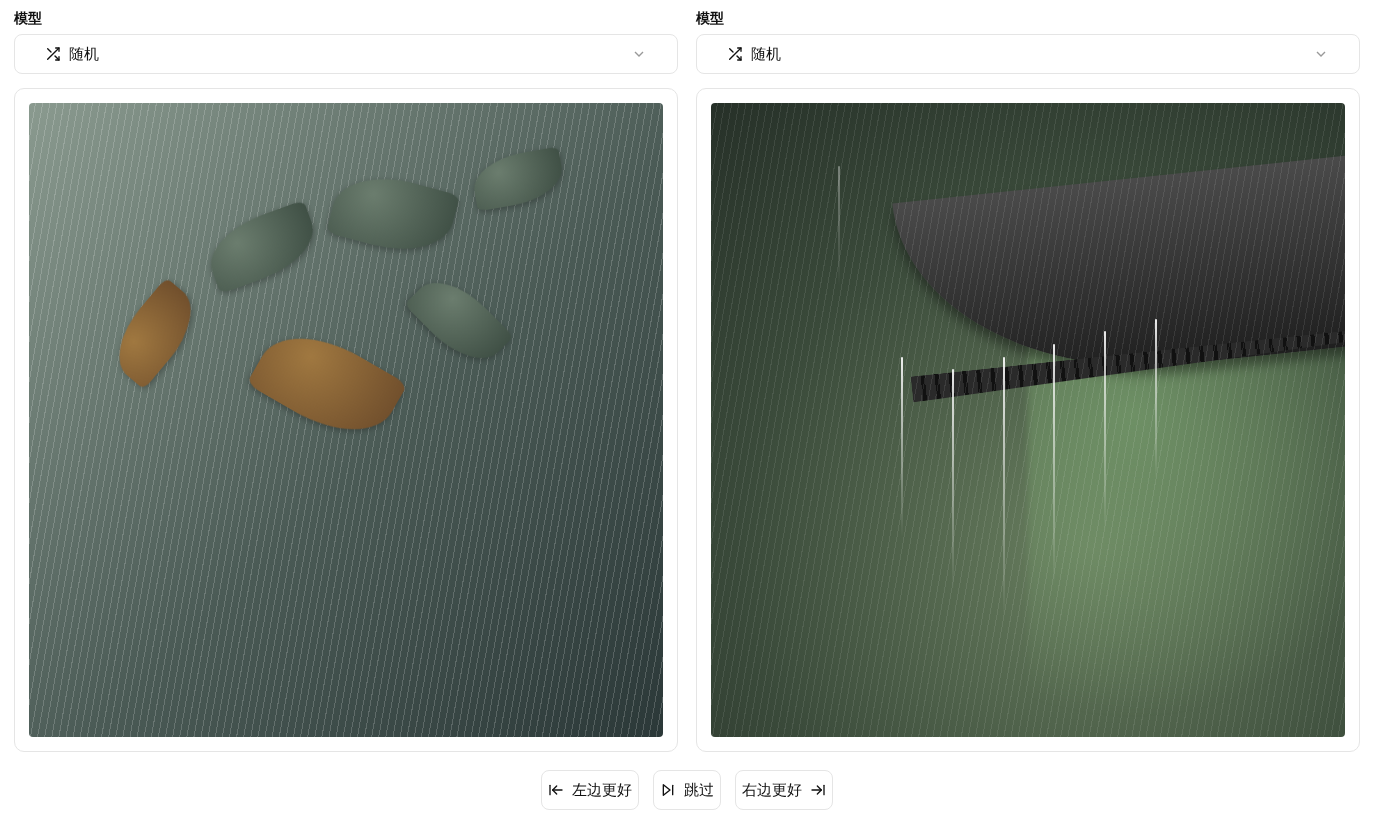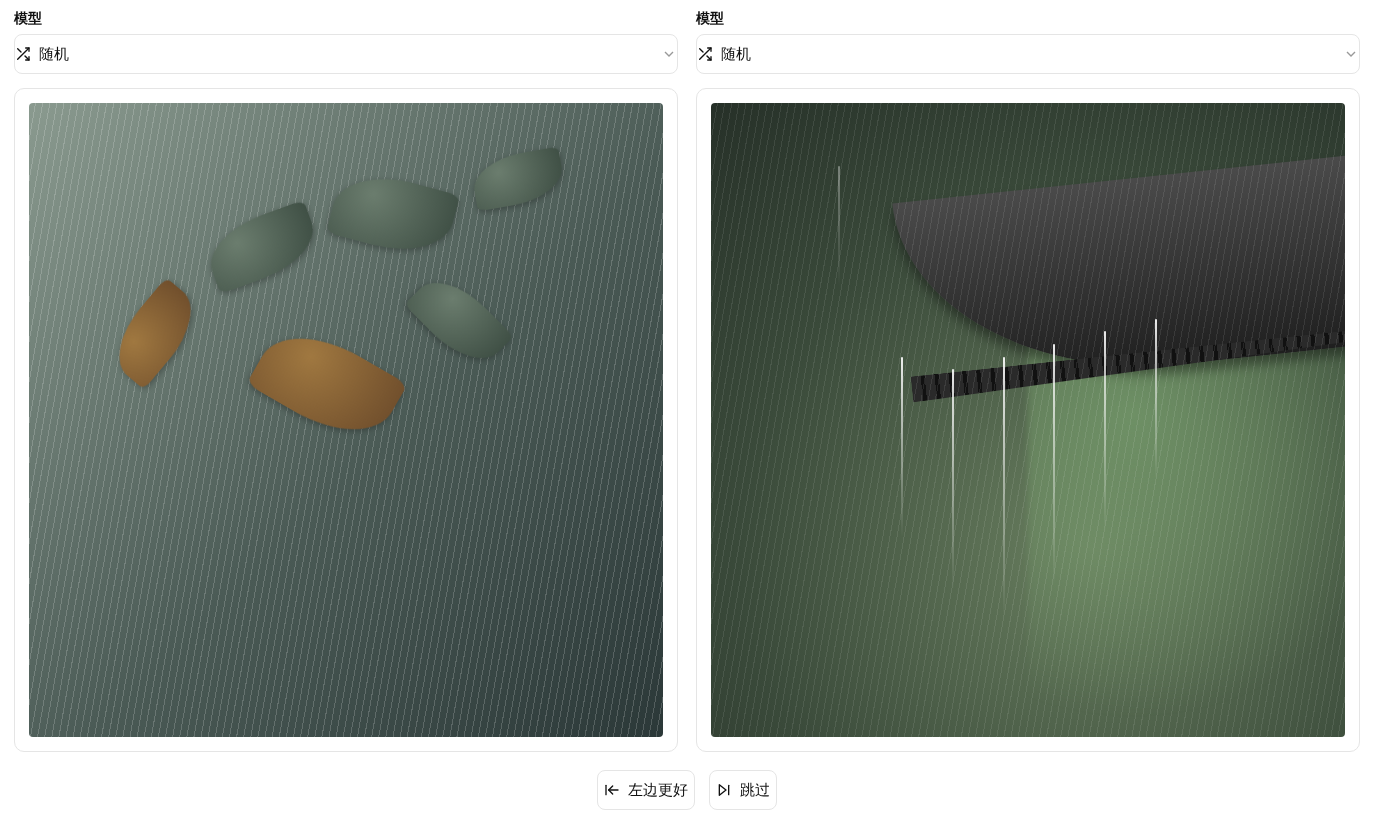--- a/index.html
+++ b/index.html
@@ -23,21 +23,21 @@
       font-weight: 700;
       margin-bottom: 6px;
       color: #111;
     }
     .select {
       height: 40px;
       border: 1px solid #e5e5e5;
       border-radius: 8px;
       display: flex;
       align-items: center;
-      padding: 0 0;
+      padding: 0 30px;
       cursor: pointer;
       background: #fff;
       justify-content: space-between;
     }
     .select-inner {
       display: flex;
       align-items: center;
       gap: 8px;
     }
     .select-text { font-size: 15px; color: #111; }
@@ -207,13 +207,23 @@
   </button>
   <button class="btn">
     <span class="icon">
       <svg width="16" height="16" viewBox="0 0 24 24" fill="none" stroke="#111" stroke-width="2" stroke-linecap="round" stroke-linejoin="round">
           <polygon points="5 4 15 12 5 20 5 4"></polygon>
           <line x1="19" y1="5" x2="19" y2="19"></line>
         </svg>
     </span>
     <span>跳过</span>
   </button>
+  <button class="btn">
+    <span>右边更好</span>
+    <span class="icon">
+      <svg width="16" height="16" viewBox="0 0 24 24" fill="none" stroke="#111" stroke-width="2" stroke-linecap="round" stroke-linejoin="round">
+          <path d="M21 5v14"></path>
+          <path d="M11 18l6-6-6-6"></path>
+          <path d="M17 12H3"></path>
+        </svg>
+    </span>
+  </button>
 </div>
 
 </body></html>

